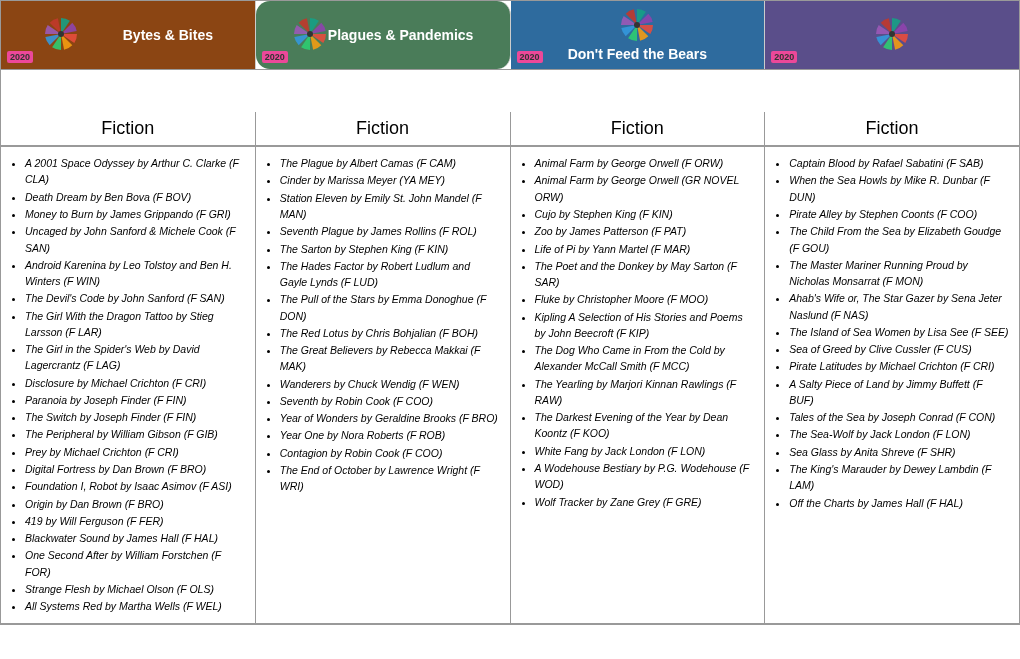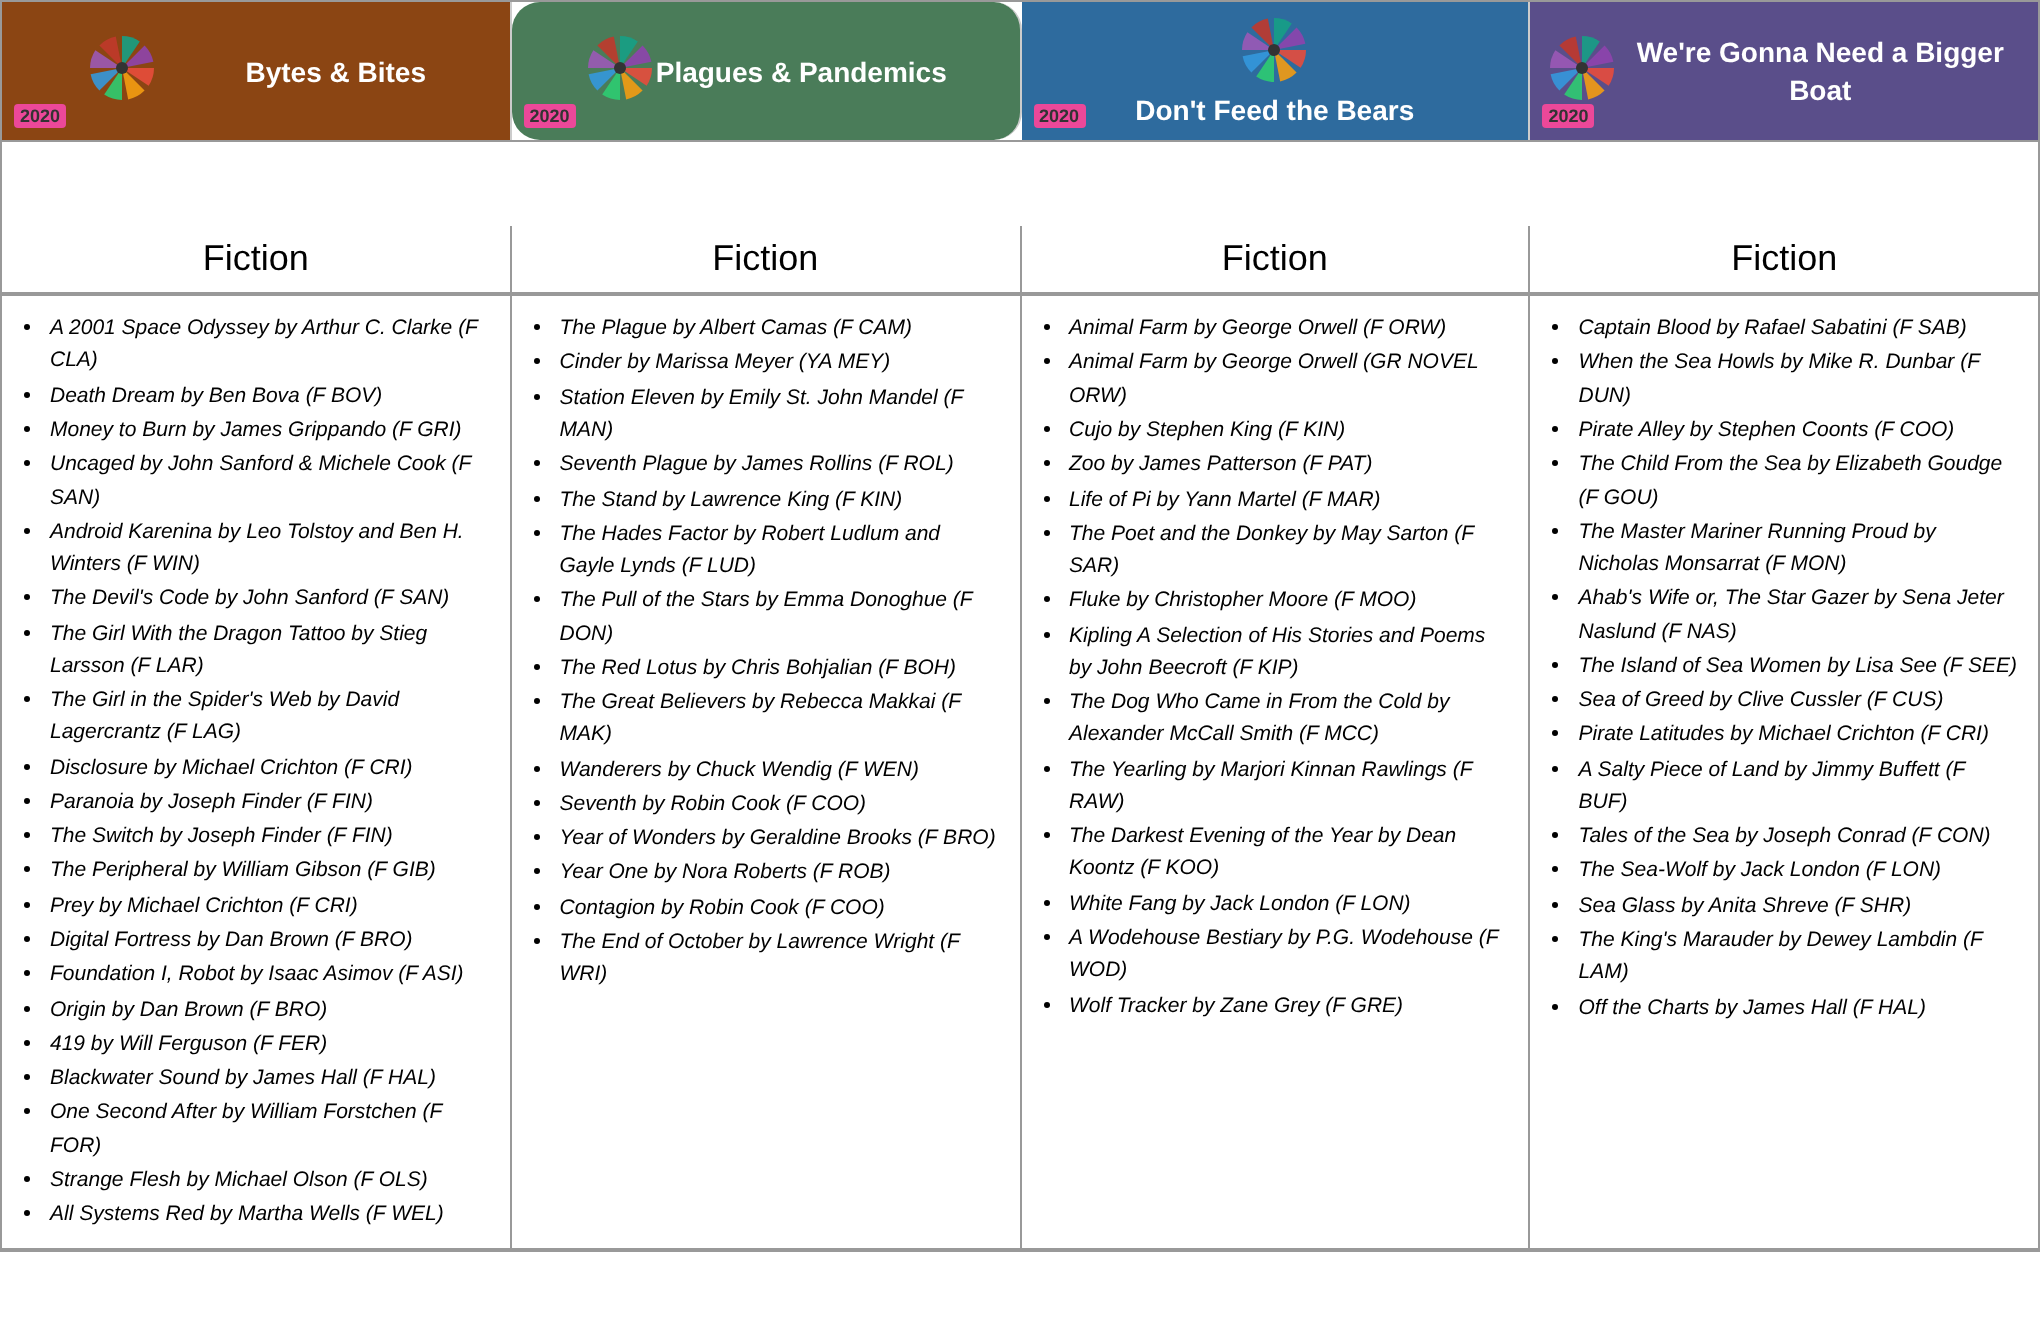--- a/index.html
+++ b/index.html
@@ -146,21 +146,20 @@
             <path d="M18,18 L34.0,18.0 A16,16 0 0,1 31.3,26.9 Z" fill="#e74c3c" opacity="0.9"></path>
             <path d="M18,18 L29.3,29.3 A16,16 0 0,1 21.1,33.7 Z" fill="#f39c12" opacity="0.9"></path>
             <path d="M18,18 L18.0,34.0 A16,16 0 0,1 9.1,31.3 Z" fill="#2ecc71" opacity="0.9"></path>
             <path d="M18,18 L6.7,29.3 A16,16 0 0,1 2.3,21.1 Z" fill="#3498db" opacity="0.9"></path>
             <path d="M18,18 L2.0,18.0 A16,16 0 0,1 4.7,9.1 Z" fill="#9b59b6" opacity="0.9"></path>
             <path d="M18,18 L6.7,6.7 A16,16 0 0,1 14.9,2.3 Z" fill="#c0392b" opacity="0.9"></path>
             <path d="M18,18 L18.0,2.0 A16,16 0 0,1 26.9,4.7 Z" fill="#16a085" opacity="0.9"></path>
             <path d="M18,18 L29.3,6.7 A16,16 0 0,1 33.7,14.9 Z" fill="#8e44ad" opacity="0.9"></path>
             <circle cx="18" cy="18" r="3" fill="#333"></circle>
           </svg></span>
-        <span class="club-title">We're Gonna Need a Bigger Boat</span>
         <div class="year-badge">2020</div>
       </div>
     </div>
 
   <div class="type-row">
       <div class="type-cell">Fiction</div>
       <div class="type-cell">Fiction</div>
       <div class="type-cell">Fiction</div>
       <div class="type-cell">Fiction</div>
     </div>
@@ -190,21 +189,21 @@
           <li>Strange Flesh by Michael Olson (F OLS)</li>
           <li>All Systems Red by Martha Wells (F WEL)</li>
         </ul>
       </div>
       <div class="book-column">
         <ul class="book-list">
           <li>The Plague by Albert Camas (F CAM)</li>
           <li>Cinder by Marissa Meyer (YA MEY)</li>
           <li>Station Eleven by Emily St. John Mandel (F MAN)</li>
           <li>Seventh Plague by James Rollins (F ROL)</li>
-          <li>The Stand by Lawrence King (F KIN)</li>
+          <li>The Sarton by Stephen King (F KIN)</li>
           <li>The Hades Factor by Robert Ludlum and Gayle Lynds (F LUD)</li>
           <li>The Pull of the Stars by Emma Donoghue (F DON)</li>
           <li>The Red Lotus by Chris Bohjalian (F BOH)</li>
           <li>The Great Believers by Rebecca Makkai (F MAK)</li>
           <li>Wanderers by Chuck Wendig (F WEN)</li>
           <li>Seventh by Robin Cook (F COO)</li>
           <li>Year of Wonders by Geraldine Brooks (F BRO)</li>
           <li>Year One by Nora Roberts (F ROB)</li>
           <li>Contagion by Robin Cook (F COO)</li>
           <li>The End of October by Lawrence Wright (F WRI)</li>

